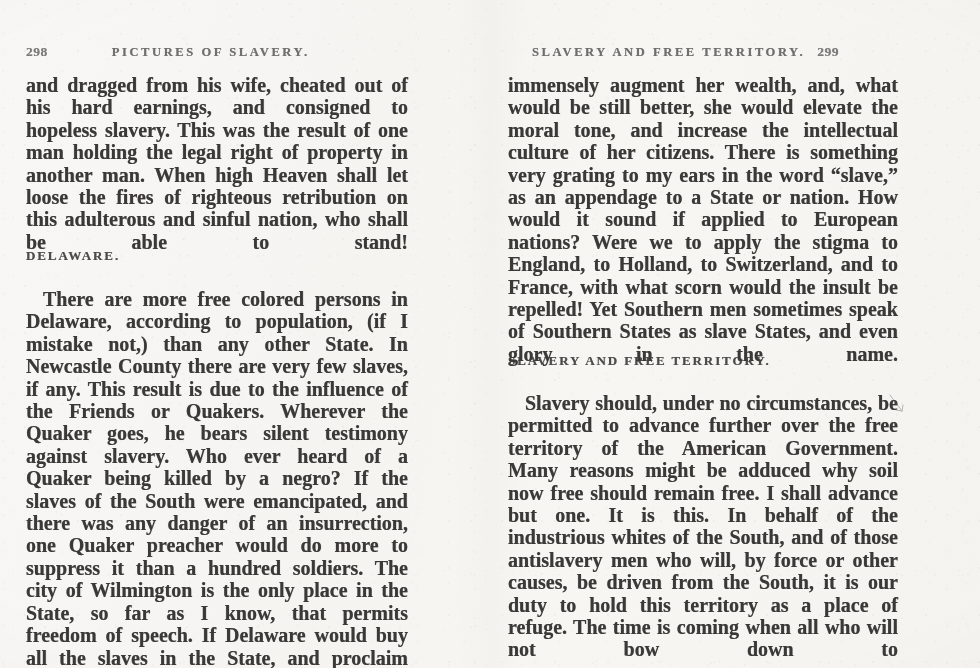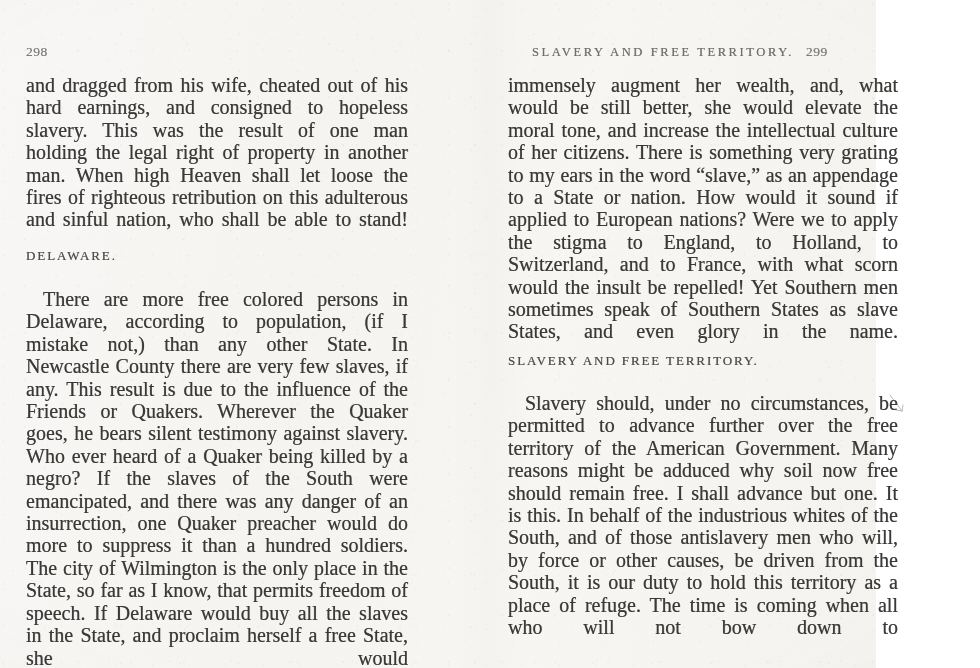--- a/index.html
+++ b/index.html
@@ -11,36 +11,37 @@
   body {
     width: 980px;
     height: 668px;
     overflow: hidden;
     font-family: "Liberation Serif", "DejaVu Serif", serif;
   }
 
   
   #page {
     position: relative;
-    width: 876px;
+    width: 980px;
     height: 668px;
     background-color: #f7f6f4;
     background-image:
       radial-gradient(circle at 12% 22%, rgba(0,0,0,0.030) 0 1px, transparent 1px),
       radial-gradient(circle at 47% 9%,  rgba(0,0,0,0.026) 0 1px, transparent 1px),
       radial-gradient(circle at 78% 38%, rgba(0,0,0,0.028) 0 1px, transparent 1px),
       radial-gradient(circle at 31% 67%, rgba(0,0,0,0.024) 0 1px, transparent 1px),
       radial-gradient(circle at 63% 83%, rgba(0,0,0,0.027) 0 1px, transparent 1px),
       radial-gradient(circle at 90% 58%, rgba(0,0,0,0.022) 0 1px, transparent 1px),
       radial-gradient(circle at 5% 91%,  rgba(0,0,0,0.025) 0 1px, transparent 1px),
       linear-gradient(100deg, #f8f7f5 0%, #f5f4f1 38%, #f7f6f3 62%, #f4f3f0 100%);
     background-size:
       37px 41px, 53px 47px, 61px 43px, 43px 59px,
       71px 53px, 47px 67px, 59px 37px, 100% 100%;
     box-sizing: border-box;
+    font-weight: bold;
   }
 
   
   #paper-grain {
     position: absolute;
     inset: 0;
     pointer-events: none;
     background:
       radial-gradient(ellipse 120% 95% at 50% 50%, rgba(255,255,255,0.55) 0%, rgba(255,255,255,0) 58%, rgba(120,118,112,0.055) 100%);
     mix-blend-mode: multiply;
@@ -156,20 +157,21 @@
 <div id="page" style="background-color: rgb(247, 246, 244);">
 
   <div id="paper-grain"></div>
   <div id="gutter-shade"></div>
 
   <div class="column" id="col-left">
 
     <div class="running-head" id="rh-left">
       <div class="rh-row">
         <span class="folio inked">298</span>
+        <span class="rh-title inked">PICTURES OF SLAVERY.</span>
       </div>
     </div>
 
     <div class="body-block inked" style="top:74px;">
       <p>and dragged from his wife, cheated out of his hard earnings, and consigned to hopeless slavery. This was the result of one man holding the legal right of property in another man. When high Heaven shall let loose the fires of righteous retribution on this adulterous and sinful nation, who shall be able to stand!</p>
     </div>
 
     <div class="section-head inked" style="top:248px;">DELAWARE.</div>
 
     <div class="body-block inked" style="top:288px;">

